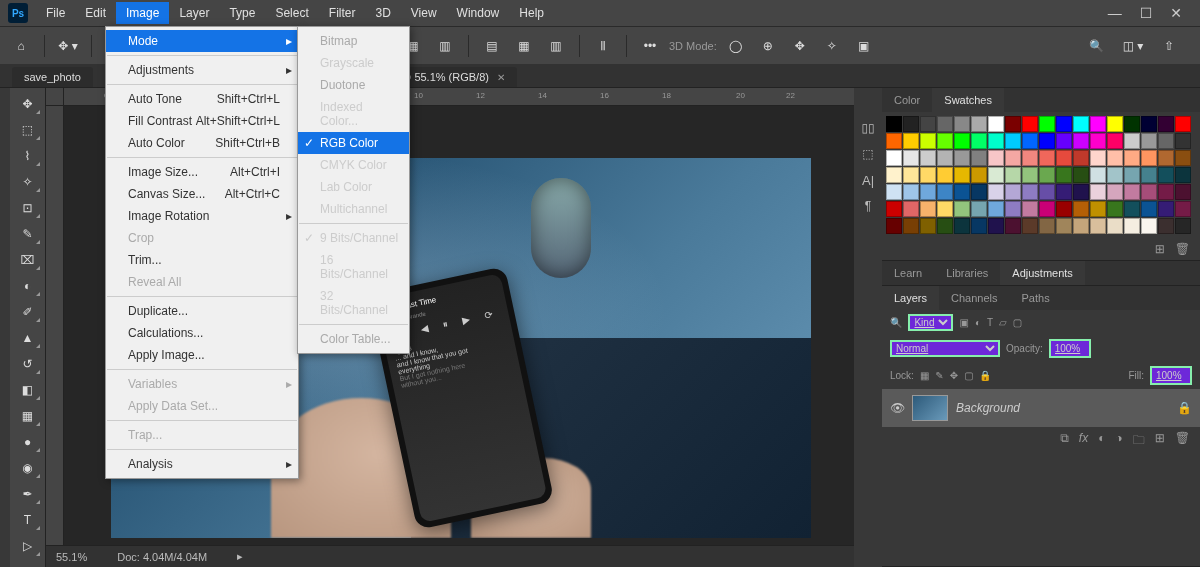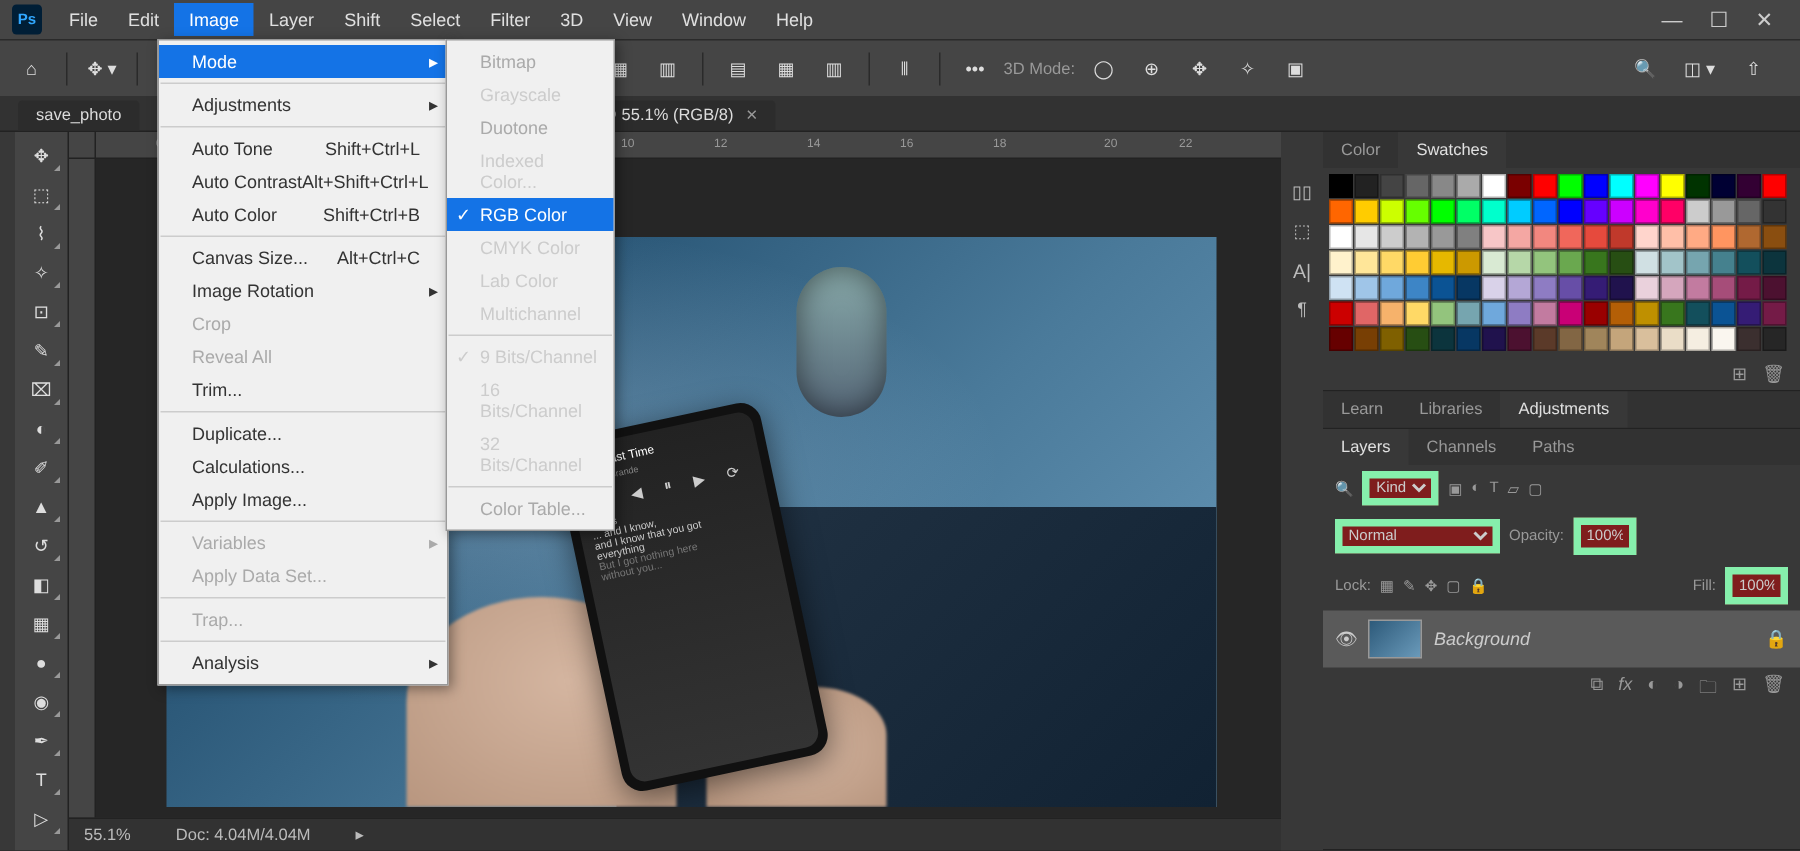--- a/index.html
+++ b/index.html
@@ -71,33 +71,33 @@
 .dd-item.highlight { background:#1473e6; color:#fff;}
 .dd-item.disabled { color:#aaa;}
 .dd-item .arrow{position:absolute;right:6px;}
 .dd-sep { height:1px; background:#ccc; margin:3px 1px;}
 .submenu { position:absolute; left:297px; top:26px; background:#f0f0f0; border:1px solid #999; box-shadow:2px 2px 8px rgba(0,0,0,0.4); width:113px; padding:3px 0; z-index:101;}
 .sub-item { padding:4px 10px 4px 22px; position:relative;}
 .sub-item.highlight{background:#1473e6;color:#fff;}
 .sub-item.disabled{color:#aaa;}
 .sub-item .check{position:absolute;left:6px;}
 
-select,input[type=text]{background:#7f1d1d;border:5px solid #86efac;color:#ccc;font-size:10px;}
+select,input[type=text]{background:#6d28d9;border:2px solid #86efac;color:#ccc;font-size:10px;text-decoration:underline;}
 </style>
 </head>
 <body>
 
 <div class="menubar">
   <div class="ps-logo">Ps</div>
   <div id="menu-items" style="display: flex; text-align: right;">
       <div class="menubar-item">File</div>
       <div class="menubar-item">Edit</div>
       <div class="menubar-item active">Image</div>
       <div class="menubar-item">Layer</div>
-      <div class="menubar-item">Shift</div>
+      <div class="menubar-item">Type</div>
       <div class="menubar-item">Select</div>
       <div class="menubar-item">Filter</div>
       <div class="menubar-item">3D</div>
       <div class="menubar-item">View</div>
       <div class="menubar-item">Window</div>
       <div class="menubar-item">Help</div>
     </div>
   <div class="window-controls">
     <span>—</span>
     <span>☐</span>
@@ -432,44 +432,48 @@
       <div class="dd-item">
         <span>Adjustments</span>
         <span class="arrow">▸</span>
       </div>
       <div class="dd-sep"></div>
       <div class="dd-item">
         <span>Auto Tone</span>
         <span>Shift+Ctrl+L</span>
       </div>
       <div class="dd-item">
-        <span>Auto Contrast</span>
+        <span>Fill Contrast</span>
         <span>Alt+Shift+Ctrl+L</span>
       </div>
       <div class="dd-item">
         <span>Auto Color</span>
         <span>Shift+Ctrl+B</span>
       </div>
       <div class="dd-sep"></div>
       <div class="dd-item">
+        <span>Image Size...</span>
+        <span>Alt+Ctrl+I</span>
+      </div>
+      <div class="dd-item">
         <span>Canvas Size...</span>
         <span>Alt+Ctrl+C</span>
       </div>
       <div class="dd-item">
         <span>Image Rotation</span>
         <span class="arrow">▸</span>
       </div>
       <div class="dd-item disabled">
         <span>Crop</span>
       </div>
+      <div class="dd-item">
+        <span>Trim...</span>
+      </div>
       <div class="dd-item disabled">
         <span>Reveal All</span>
-      </div>
-      <div class="dd-item">
-        <span>Trim...</span>
       </div>
       <div class="dd-sep"></div>
       <div class="dd-item">
         <span>Duplicate...</span>
       </div>
       <div class="dd-item">
         <span>Calculations...</span>
       </div>
       <div class="dd-item">
         <span>Apply Image...</span>

